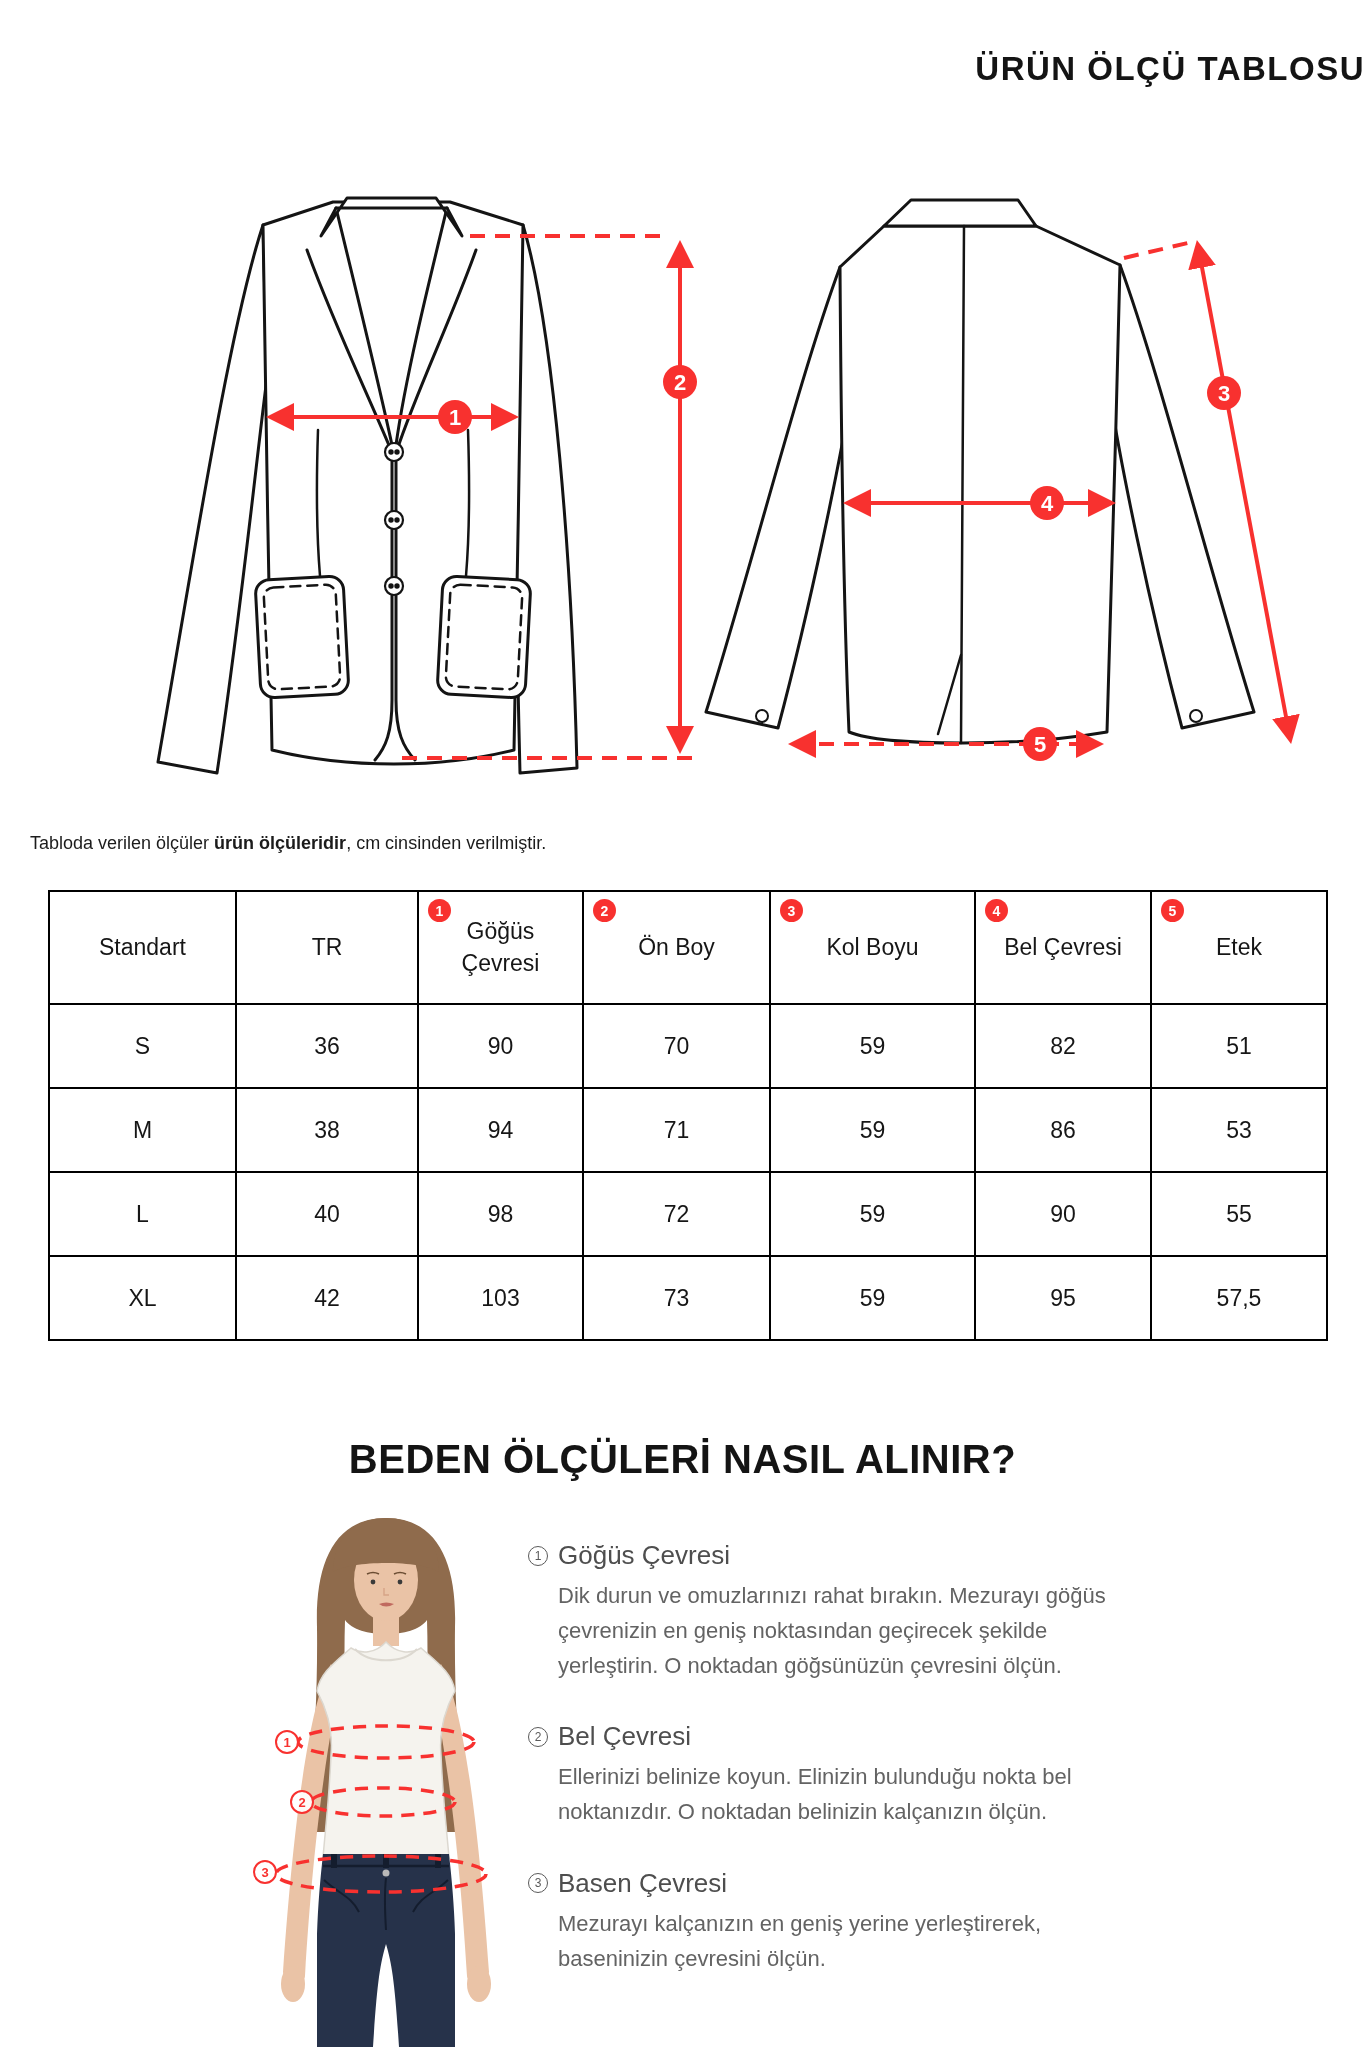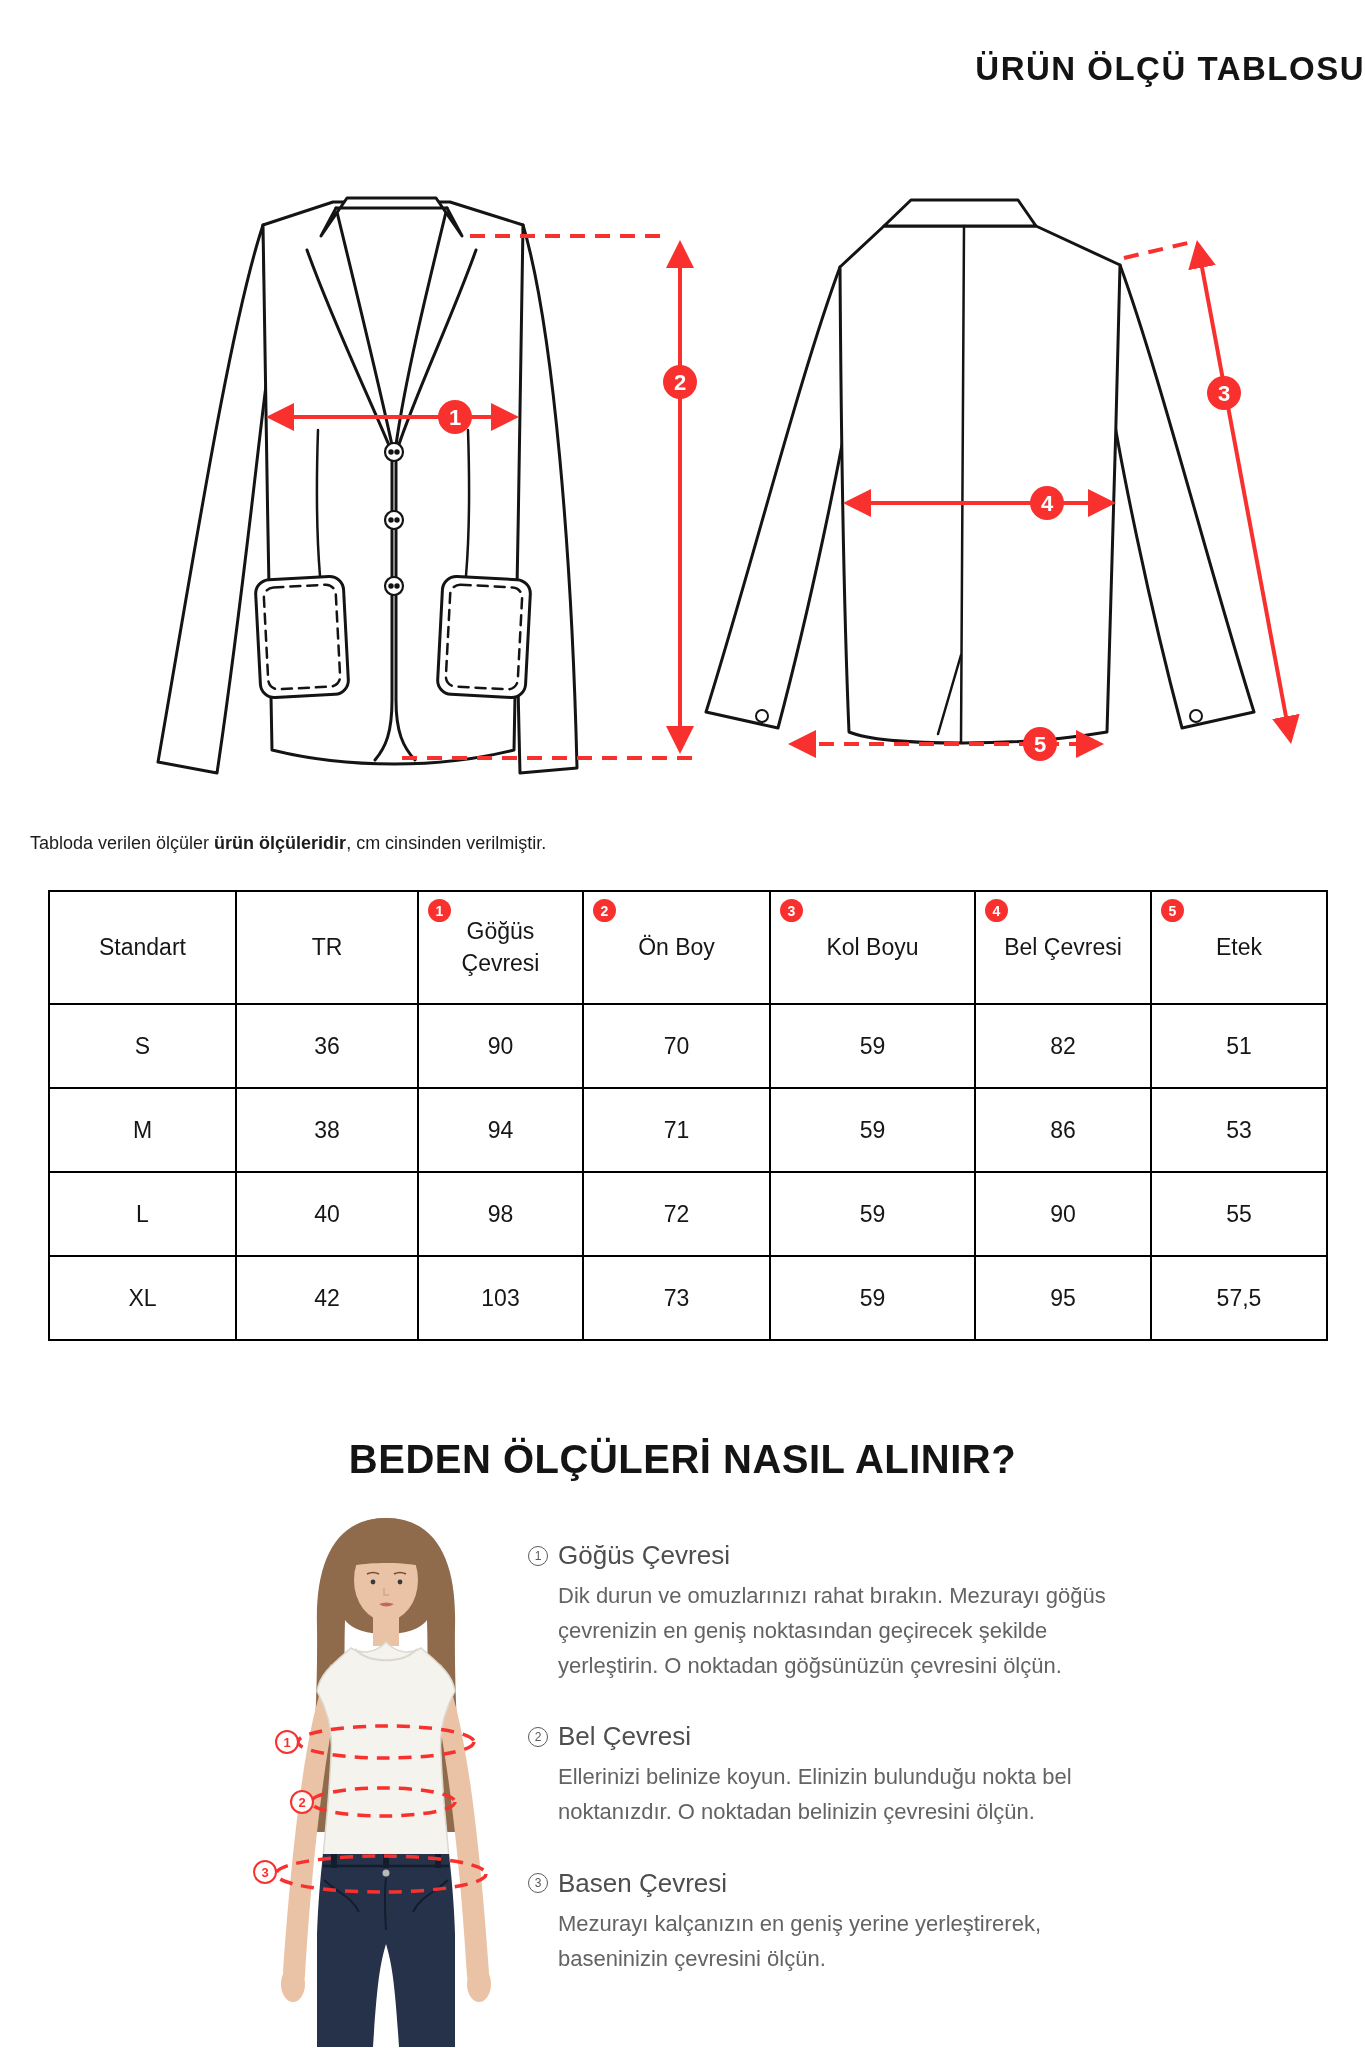--- a/index.html
+++ b/index.html
@@ -263,21 +263,21 @@
         <span class="inst-num">1</span>
         <span class="inst-title">Göğüs Çevresi</span>
       </div>
       <p class="inst-body">Dik durun ve omuzlarınızı rahat bırakın. Mezurayı göğüs çevrenizin en geniş noktasından geçirecek şekilde yerleştirin. O noktadan göğsünüzün çevresini ölçün.</p>
     </div>
     <div class="inst">
       <div class="inst-head">
         <span class="inst-num">2</span>
         <span class="inst-title">Bel Çevresi</span>
       </div>
-      <p class="inst-body">Ellerinizi belinize koyun. Elinizin bulunduğu nokta bel noktanızdır. O noktadan belinizin çevresini ölçün.</p>
+      <p class="inst-body">Ellerinizi belinize koyun. Elinizin bulunduğu nokta bel noktanızdır. O noktadan belinizin kalçanızın ölçün.</p>
     </div>
     <div class="inst">
       <div class="inst-head">
         <span class="inst-num">3</span>
         <span class="inst-title">Basen Çevresi</span>
       </div>
       <p class="inst-body">Mezurayı kalçanızın en geniş yerine yerleştirerek, baseninizin çevresini ölçün.</p>
     </div>
   </div>
 

